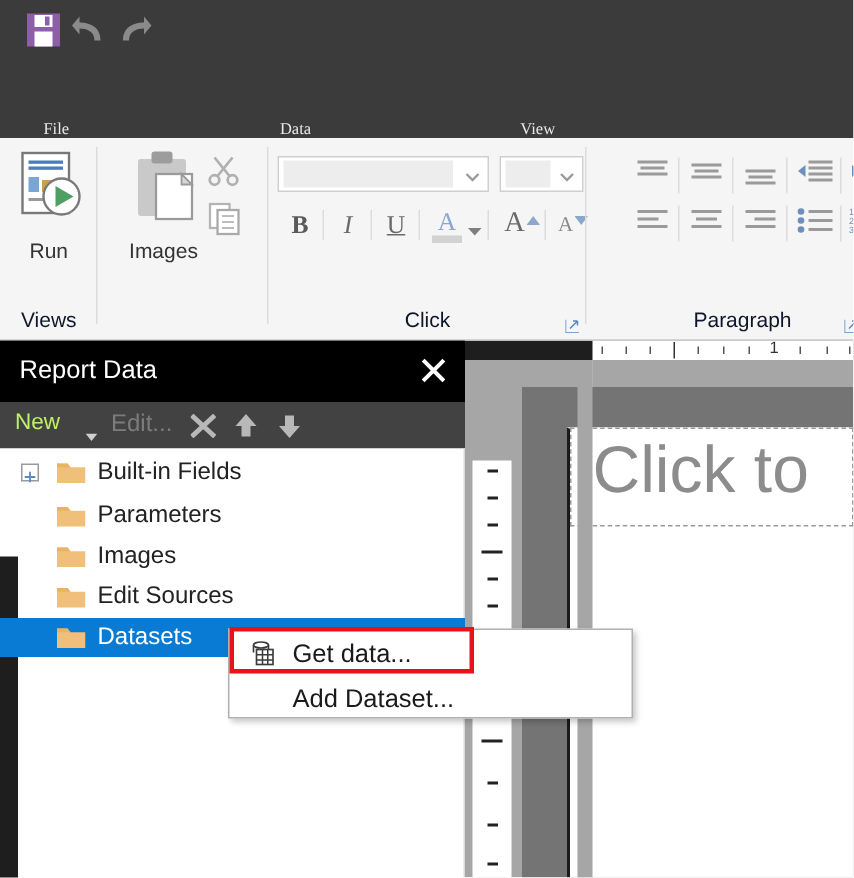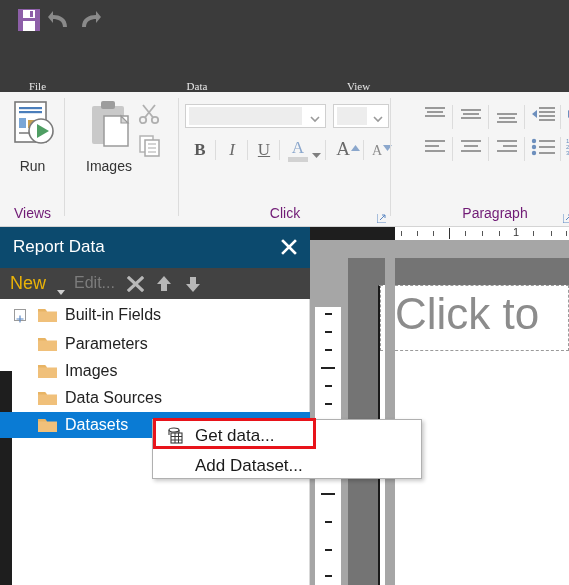--- a/index.html
+++ b/index.html
@@ -42,21 +42,21 @@
     background: #f5f5f5;
     border-bottom: 1px solid #d4d4d4;
   }
   .rgroup { position: absolute; top: 0; height: 134px; }
   .rgroup .sep {
     position: absolute; right: 0; top: 6px; width: 1px; height: 118px;
     background: #dcdcdc;
   }
   .rgroup-label {
     position: absolute; bottom: 5px; left: 0; width: 100%;
-    text-align: center; font-size: 14px; color: #701a75;
+    text-align: center; font-size: 14px; color: #0f172a;
   }
   .big-btn {
     position: absolute; top: 6px; width: 100%;
     display: flex; flex-direction: column; align-items: center;
   }
   .big-btn .caption { font-size: 14px; color: #333; margin-top: 4px; }
 
   
   #g-views { left: 0; width: 65px; }
   
@@ -133,33 +133,33 @@
   }
   .vruler .vtick.major { left: 6px; width: 14px; height: 2px; }
 
   
   .rd-panel {
     position: absolute; left: 0px; top: 227px; width: 310px; height: 358px;
     background: #ffffff;
   }
   .rd-header {
     position: absolute; left: 0; top: 0; width: 310px; height: 41px;
-    background: #0c4a6e;
+    background: #000000;
   }
   .rd-title {
     position: absolute; left: 13px; top: 10px; font-size: 17px; color: #ffffff;
   }
   .rd-close {
     position: absolute; right: 12px; top: 11px; width: 18px; height: 18px;
   }
   .rd-toolbar {
     position: absolute; left: 0; top: 41px; width: 310px; height: 31px;
     background: #424242;
   }
-  .tb-new { position: absolute; left: 10px; top: 5px; font-size: 18px; color: #eab308; }
+  .tb-new { position: absolute; left: 10px; top: 5px; font-size: 15px; color: #bef264; }
   .tb-new-arrow { position: absolute; left: 57px; top: 14px; width: 8px; height: 6px; }
   .tb-edit { position: absolute; left: 74px; top: 6px; font-size: 16px; color: #7c7c7c; }
   .tb-x { position: absolute; left: 127px; top: 8px; width: 17px; height: 16px; }
   .tb-up { position: absolute; left: 155px; top: 7px; width: 18px; height: 18px; }
   .tb-down { position: absolute; left: 184px; top: 7px; width: 18px; height: 18px; }
 
   .rd-tree {
     position: absolute; left: 0; top: 72px; width: 310px; height: 286px;
     background: #ffffff; border-right: 1px solid #d9d9d9;
   }
@@ -592,21 +592,21 @@
         <span class="label">Images</span>
       </div>
 
       <div class="tree-row" style="top:86px;">
         <span class="folder">
           <svg width="19" height="16" viewBox="0 0 19 16">
             <path d="M0 2 L7 2 L9 4.5 L19 4.5 L19 15 L0 15 Z" fill="#f0c07a"></path>
             <path d="M0 2 L7 2 L9 4.5 L0 4.5 Z" fill="#e8b464"></path>
           </svg>
         </span>
-        <span class="label">Data Sources</span>
+        <span class="label">Edit Sources</span>
       </div>
 
       <div class="tree-row selected" style="top:113px;">
         <span class="folder">
           <svg width="19" height="16" viewBox="0 0 19 16">
             <path d="M0 2 L7 2 L9 4.5 L19 4.5 L19 15 L0 15 Z" fill="#f0c07a"></path>
             <path d="M0 2 L7 2 L9 4.5 L0 4.5 Z" fill="#e8b464"></path>
           </svg>
         </span>
         <span class="label">Datasets</span>

